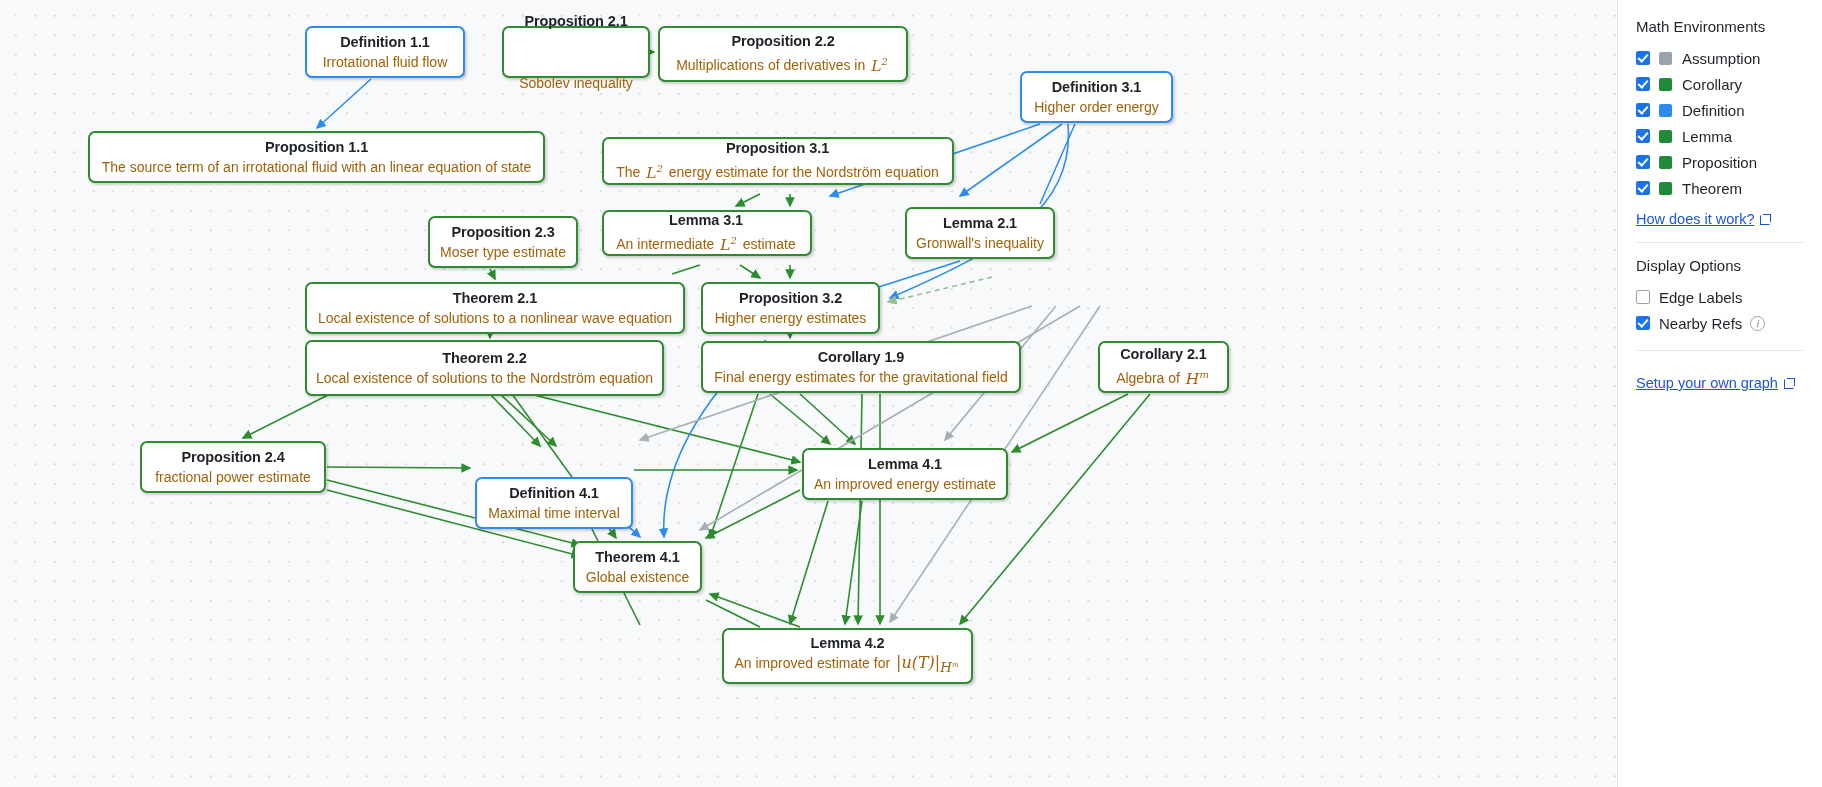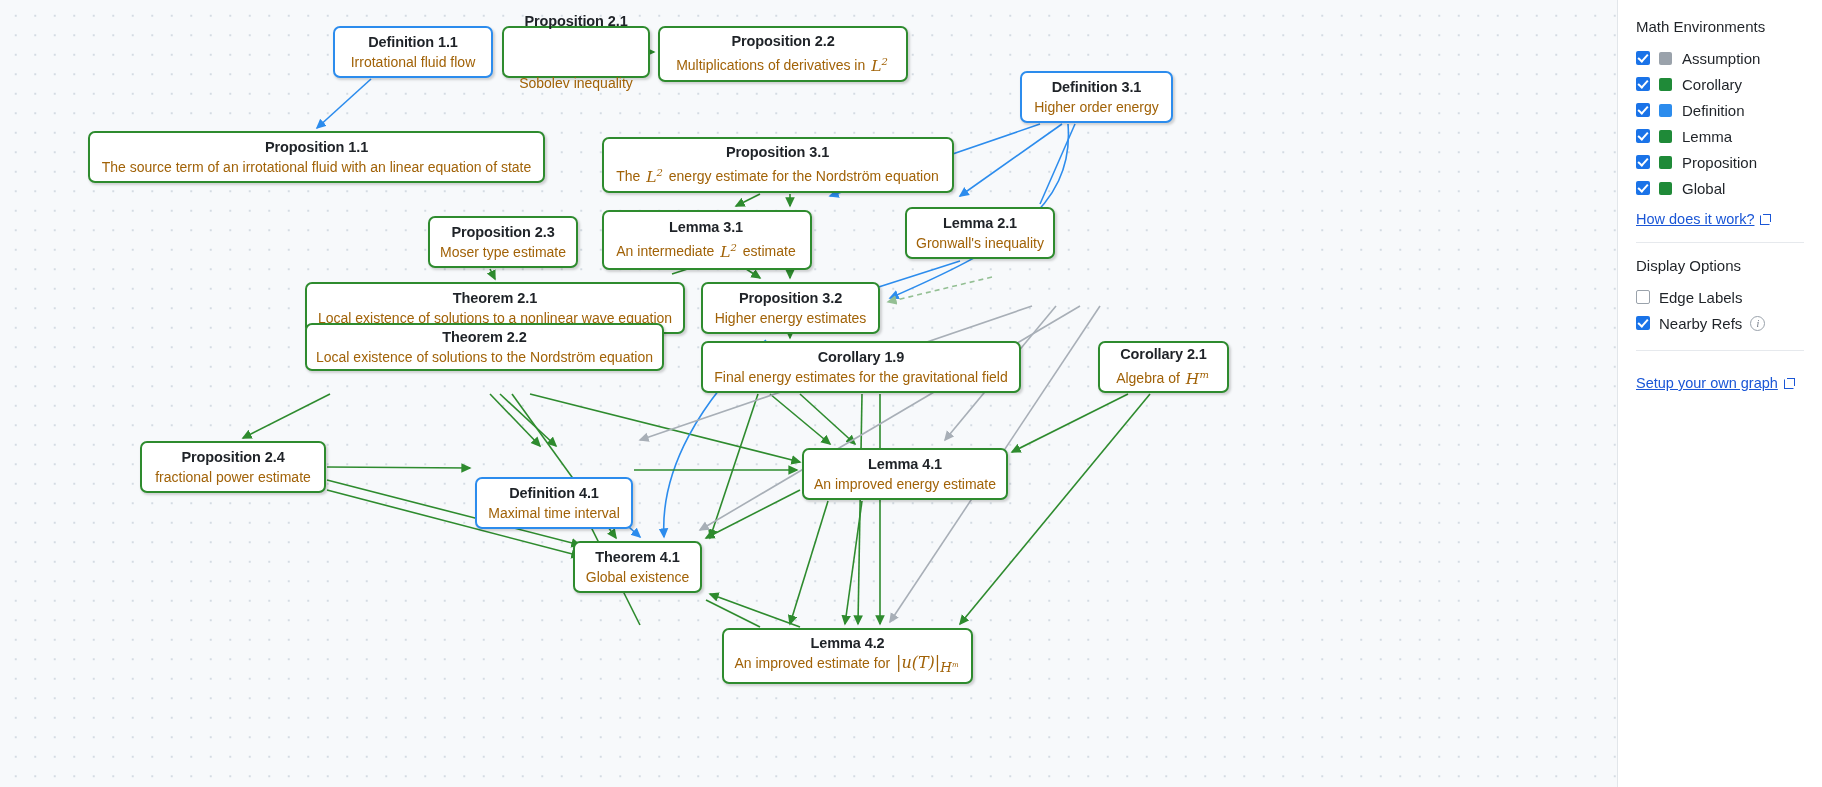--- a/index.html
+++ b/index.html
@@ -231,65 +231,65 @@
 
         <path d="M800,490 L706,538" stroke="#2e8b2e" marker-end="url(#ag)"></path>
         <path d="M828,501 L790,624" stroke="#2e8b2e" marker-end="url(#ag)"></path>
         <path d="M862,501 L845,624" stroke="#2e8b2e" marker-end="url(#ag)"></path>
 
         <path d="M800,627 L710,594" stroke="#2e8b2e" marker-end="url(#ag)"></path>
         <path d="M760,627 L706,600" stroke="#2e8b2e"></path>
       </g>
     </svg>
 
-  <div class="node definition" style="left: 305px; top: 26px; width: 160px; height: 52px; margin-left: 28px;">
+  <div class="node definition" style="left: 305px; top: 26px; width: 160px; height: 52px;">
         <div class="ttl">Definition 1.1</div>
         <div class="sub">Irrotational fluid flow</div>
       </div>
       <div class="node proposition" style="left: 502px; top: 26px; width: 148px; height: 52px; gap: 42px;">
         <div class="ttl">Proposition 2.1</div>
         <div class="sub">Sobolev inequality</div>
       </div>
       <div class="node proposition" style="left: 658px; top: 26px; width: 250px; height: 56px;">
         <div class="ttl">Proposition 2.2</div>
         <div class="sub">Multiplications of derivatives in <span class="m">L<sup>2</sup></span></div>
       </div>
       <div class="node definition" style="left: 1020px; top: 71px; width: 153px; height: 52px;">
         <div class="ttl">Definition 3.1</div>
         <div class="sub">Higher order energy</div>
       </div>
       <div class="node proposition" style="left: 88px; top: 131px; width: 457px; height: 52px;">
         <div class="ttl">Proposition 1.1</div>
         <div class="sub">The source term of an irrotational fluid with an linear equation of state</div>
       </div>
-      <div class="node proposition" style="left: 602px; top: 137px; width: 352px; height: 56px; padding-left: 13px;">
+      <div class="node proposition" style="left: 602px; top: 137px; width: 352px; height: 48px; padding-left: 13px;">
         <div class="ttl">Proposition 3.1</div>
         <div class="sub">The <span class="m">L<sup>2</sup></span> energy estimate for the Nordström equation</div>
       </div>
       <div class="node proposition" style="left: 428px; top: 216px; width: 150px; height: 52px;">
         <div class="ttl">Proposition 2.3</div>
         <div class="sub">Moser type estimate</div>
       </div>
-      <div class="node lemma" style="left: 602px; top: 210px; width: 210px; height: 60px; padding-left: 12px;">
+      <div class="node lemma" style="left: 602px; top: 210px; width: 210px; height: 46px; padding-left: 12px;">
         <div class="ttl">Lemma 3.1</div>
         <div class="sub">An intermediate <span class="m">L<sup>2</sup></span> estimate</div>
       </div>
       <div class="node lemma" style="left: 905px; top: 207px; width: 150px; height: 52px;">
         <div class="ttl">Lemma 2.1</div>
         <div class="sub">Gronwall's inequality</div>
       </div>
       <div class="node theorem" style="left: 305px; top: 282px; width: 380px; height: 52px;">
         <div class="ttl">Theorem 2.1</div>
         <div class="sub">Local existence of solutions to a nonlinear wave equation</div>
       </div>
       <div class="node proposition" style="left: 701px; top: 282px; width: 179px; height: 52px;">
         <div class="ttl">Proposition 3.2</div>
         <div class="sub">Higher energy estimates</div>
       </div>
-      <div class="node theorem" style="left: 305px; top: 323px; width: 359px; height: 48px;">
+      <div class="node theorem" style="left: 305px; top: 340px; width: 359px; height: 56px;">
         <div class="ttl">Theorem 2.2</div>
         <div class="sub">Local existence of solutions to the Nordström equation</div>
       </div>
       <div class="node corollary" style="left: 701px; top: 341px; width: 320px; height: 52px;">
         <div class="ttl">Corollary 1.9</div>
         <div class="sub">Final energy estimates for the gravitational field</div>
       </div>
       <div class="node corollary" style="left: 1098px; top: 341px; width: 131px; height: 52px;">
         <div class="ttl">Corollary 2.1</div>
         <div class="sub">Algebra of <span class="m">H<sup>m</sup></span></div>
@@ -342,21 +342,21 @@
           <span class="chk-label">Lemma</span>
         </div>
         <div class="chk-row">
           <span class="cbox"></span>
           <span class="swatch" style="background:#1f8a38"></span>
           <span class="chk-label">Proposition</span>
         </div>
         <div class="chk-row">
           <span class="cbox"></span>
           <span class="swatch" style="background:#1f8a38"></span>
-          <span class="chk-label">Global</span>
+          <span class="chk-label">Theorem</span>
         </div>
       </div>
 
     <a class="link">
       <span>How does it work?</span>
       <span class="ext-icon"></span>
     </a>
 
     <hr class="sep">
 

